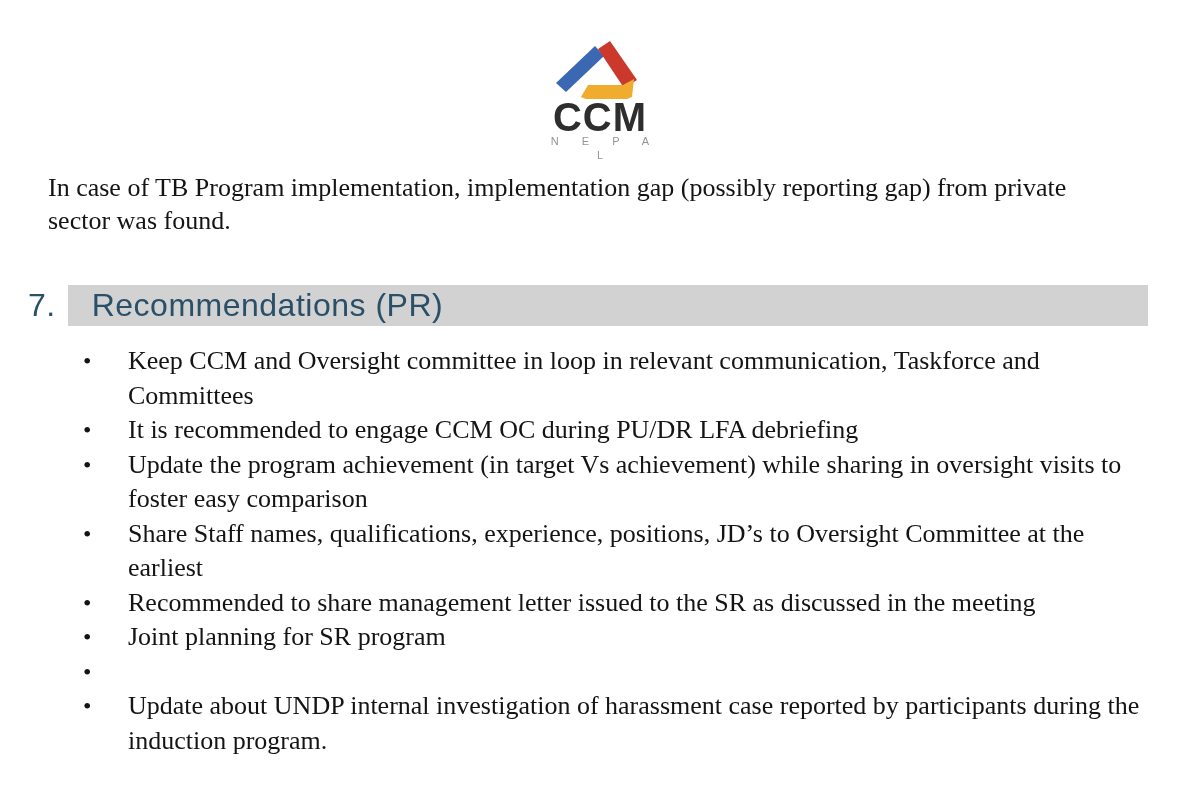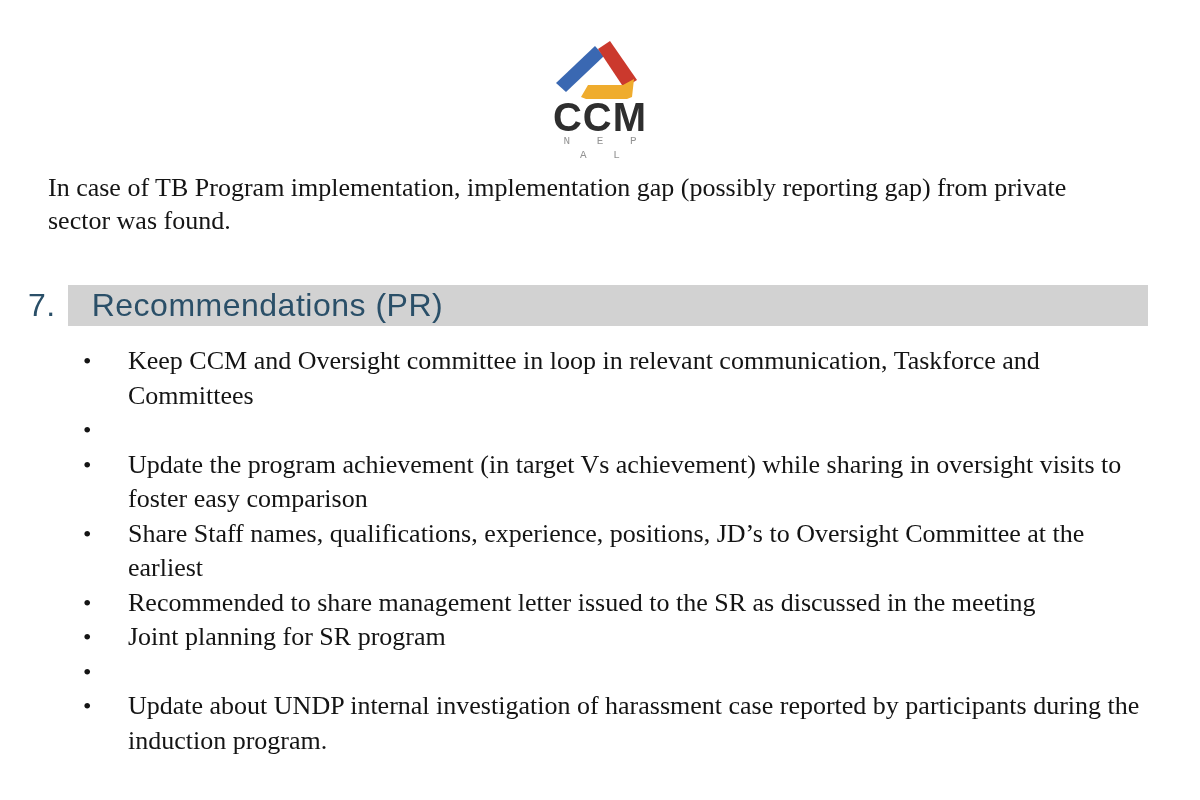--- a/index.html
+++ b/index.html
@@ -29,21 +29,21 @@
   }
   .logo-wordmark {
     font-family: "Liberation Sans", sans-serif;
     font-weight: bold;
     font-size: 40px;
     line-height: 34px;
     letter-spacing: 1px;
     color: #2e2e2e;
   }
   .logo-subtitle {
-    font-family: Liberation Mono, monospace;
+    font-family: Liberation Sans, sans-serif;
     font-size: 11px;
     line-height: 14px;
     letter-spacing: 10px;
     padding-left: 10px;
     color: #949494;
   }
 
   
   .intro {
     margin: 8px 60px 0 38px;
@@ -116,20 +116,21 @@
     <div class="section-title" style="background: rgb(210, 210, 210);">Recommendations (PR)</div>
   </div>
 
   <ul class="rec-list">
     <li class="rec-item">
       <span class="rec-marker">•</span>
       <span class="rec-text">Keep CCM and Oversight committee in loop in relevant communication, Taskforce and Committees</span>
     </li>
     <li class="rec-item">
       <span class="rec-marker">•</span>
+      <span class="rec-text">It is recommended to engage CCM OC during PU/DR LFA debriefing</span>
     </li>
     <li class="rec-item">
       <span class="rec-marker">•</span>
       <span class="rec-text">Update the program achievement (in target Vs achievement) while sharing in oversight visits to foster easy comparison</span>
     </li>
     <li class="rec-item">
       <span class="rec-marker">•</span>
       <span class="rec-text">Share Staff names, qualifications, experience, positions, JD’s to Oversight Committee at the earliest</span>
     </li>
     <li class="rec-item">

